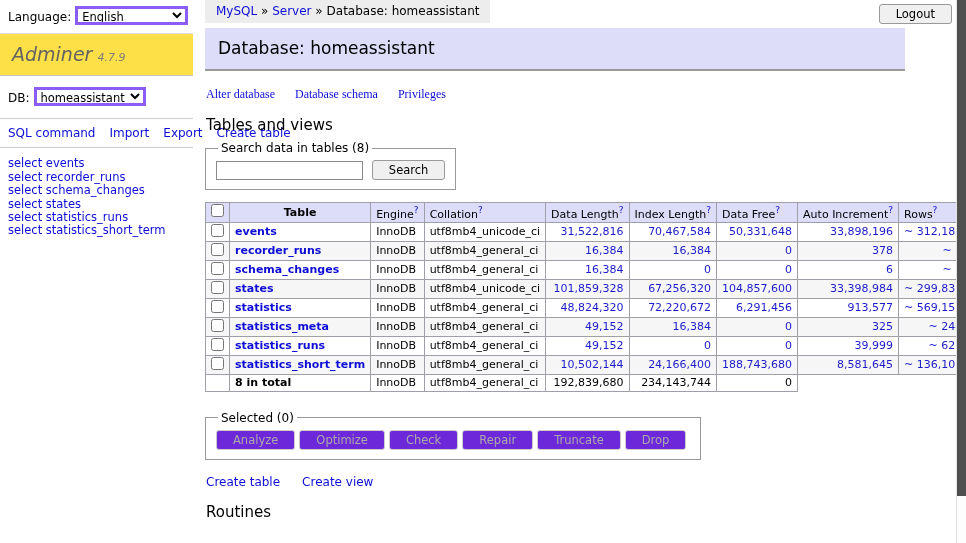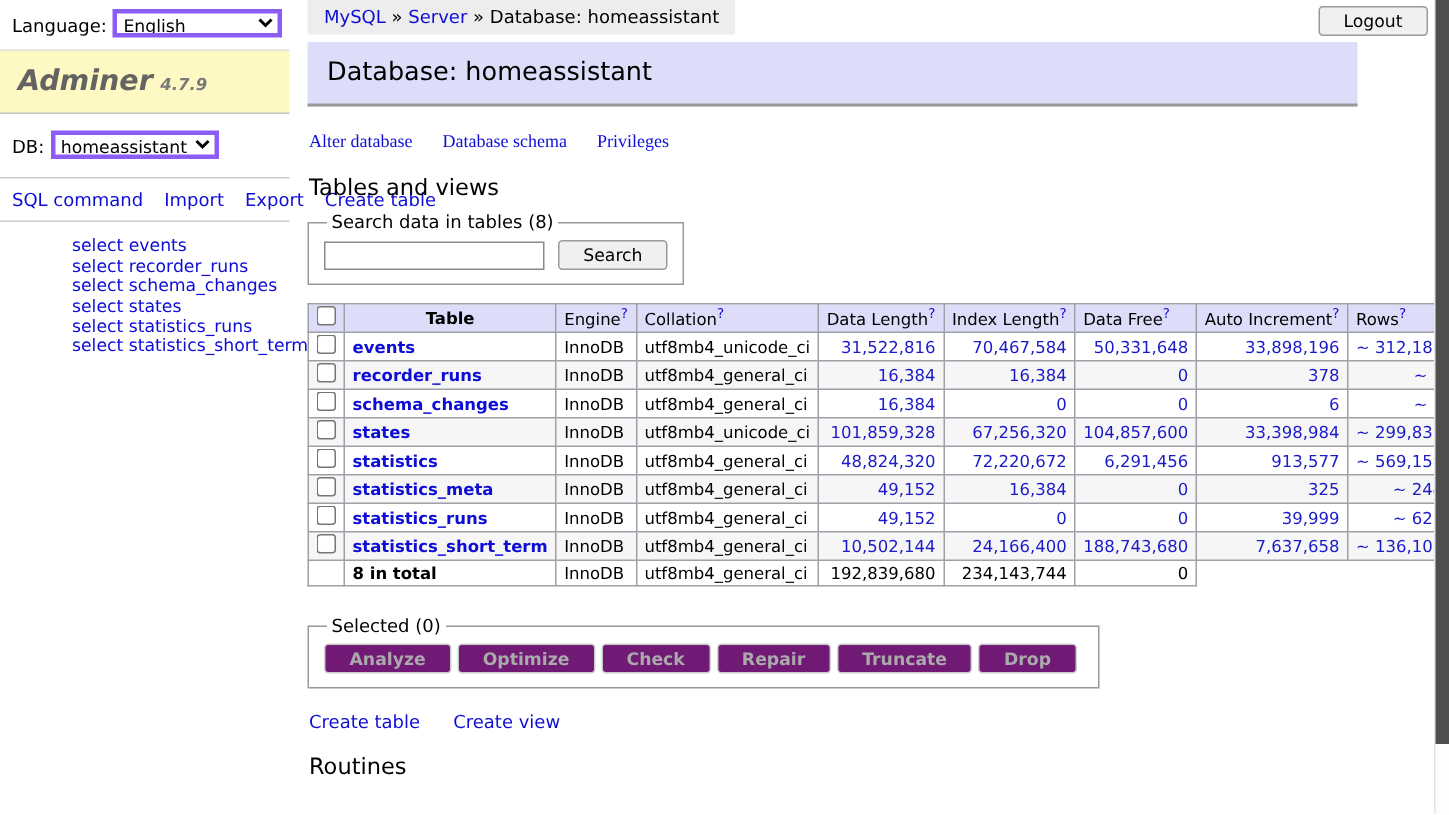--- a/index.html
+++ b/index.html
@@ -19,23 +19,22 @@
     padding: 2px 16px;
     border: 1px solid #999;
     border-radius: 3px;
     background: #f0f0f0;
     color: #000;
     cursor: pointer;
   }
   button:disabled {
     color: #aaa;
     border-color: #ccc;
-    background: #701a75;
+    background: #6d28d9;
     cursor: default;
-    font-weight: bold;
   }
   select {
     font-family: "DejaVu Sans", sans-serif;
     font-size: 11.5px;
     border: 3px solid #8b5cf6;
     background: #fff;
     height: 19px;
   }
   input[type="text"] {
     font-family: "DejaVu Sans", sans-serif;
@@ -44,36 +43,36 @@
     height: 19px;
     padding: 1px 3px;
   }
 
   
   .sidebar { position: absolute; left: 0; top: 0; width: 193px; }
   .lang-row { padding: 6px 8px 4px; white-space: nowrap; }
   .lang-row select { width: 113px; margin-left: 4px; }
   .app-title {
     margin-top: 4px;
-    background: #fef9c3;
+    background: #fde047;
     border-top: 1px solid #ddd;
     border-bottom: 1px solid #c4c4c4;
     padding: 9px 12px 10px;
     font-style: italic;
-    font-weight: bold;
+    font-weight: normal;
     font-size: 19px;
     color: #636363;
   }
   .app-version { font-size: 11px; color: #7a7a7a; margin-left: 5px; }
   .db-row { margin: 11px 8px 12px; white-space: nowrap; }
   .db-row select { width: 112px; margin-left: 4px; }
   .sidebar hr { border: 0; border-top: 1px solid #ccc; }
   .menu-links { padding: 7px 8px 6px; width: 172px; line-height: 1.28; }
   .menu-links a { margin-right: 14px; white-space: nowrap; }
-  .table-links { padding: 9px 8px; list-style: none; margin-left: 40px; }
+  .table-links { padding: 9px 8px; list-style: none; }
   .table-links li { line-height: 13.4px; font-size: 11.5px; white-space: nowrap; }
 
   
   .main { position: absolute; left: 205px; top: 0; width: 700px; }
   .breadcrumb {
     display: inline-block;
     background: #ededed;
     padding: 4px 11px 5px;
     font-size: 12px;
   }
@@ -266,21 +265,21 @@
           <td class="num cell-rows">~ 628</td>
         </tr>
         <tr>
           <td class="cell-check"><input type="checkbox" style=""></td>
           <td class="cell-name"><a>statistics_short_term</a></td>
           <td>InnoDB</td>
           <td>utf8mb4_general_ci</td>
           <td class="num cell-dl">10,502,144</td>
           <td class="num cell-il">24,166,400</td>
           <td class="num cell-df">188,743,680</td>
-          <td class="num cell-ai">7,637,658</td>
+          <td class="num cell-ai">8,581,645</td>
           <td class="num cell-rows">~ 136,108</td>
         </tr>
         <tr class="total-row">
           <td class="cell-check"></td>
           <td class="cell-name">8 in total</td>
           <td>InnoDB</td>
           <td>utf8mb4_general_ci</td>
           <td class="num cell-dl">192,839,680</td>
           <td class="num cell-il">234,143,744</td>
           <td class="num cell-df">0</td>

